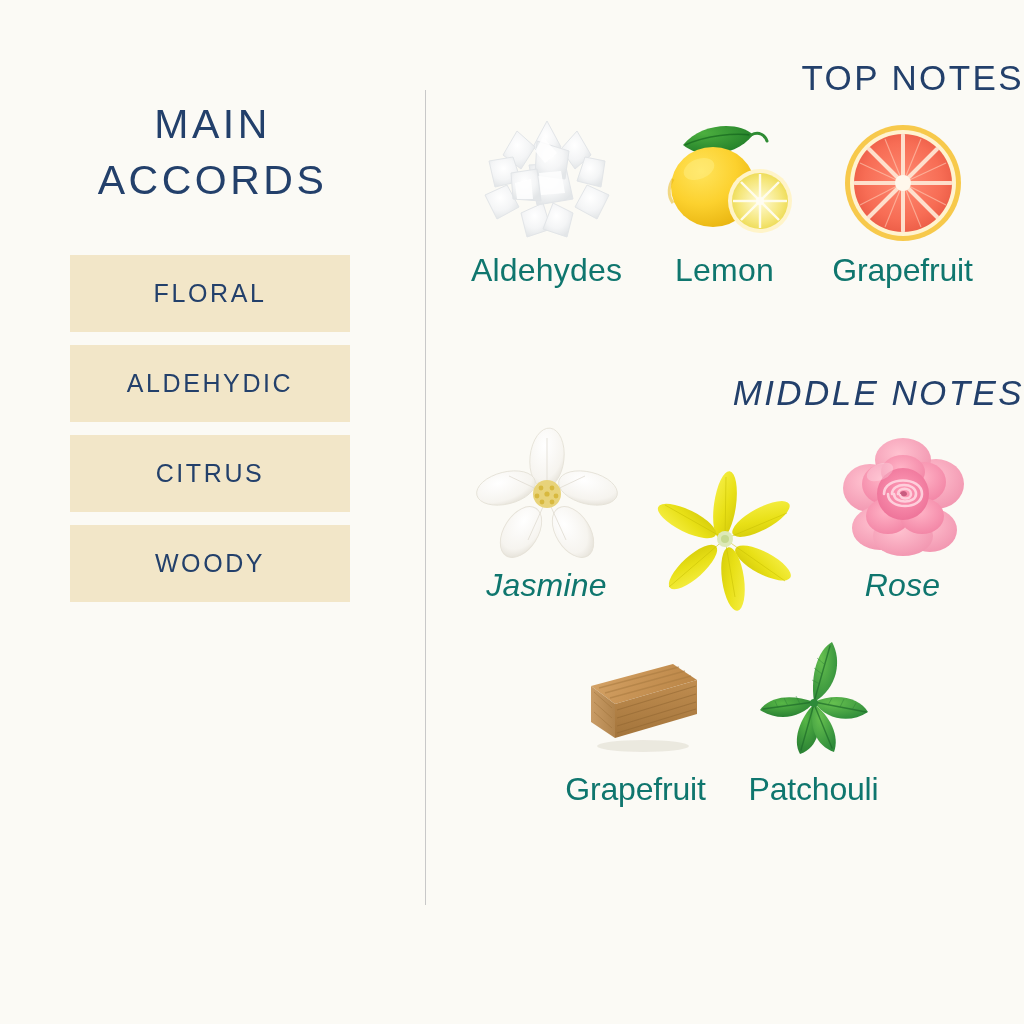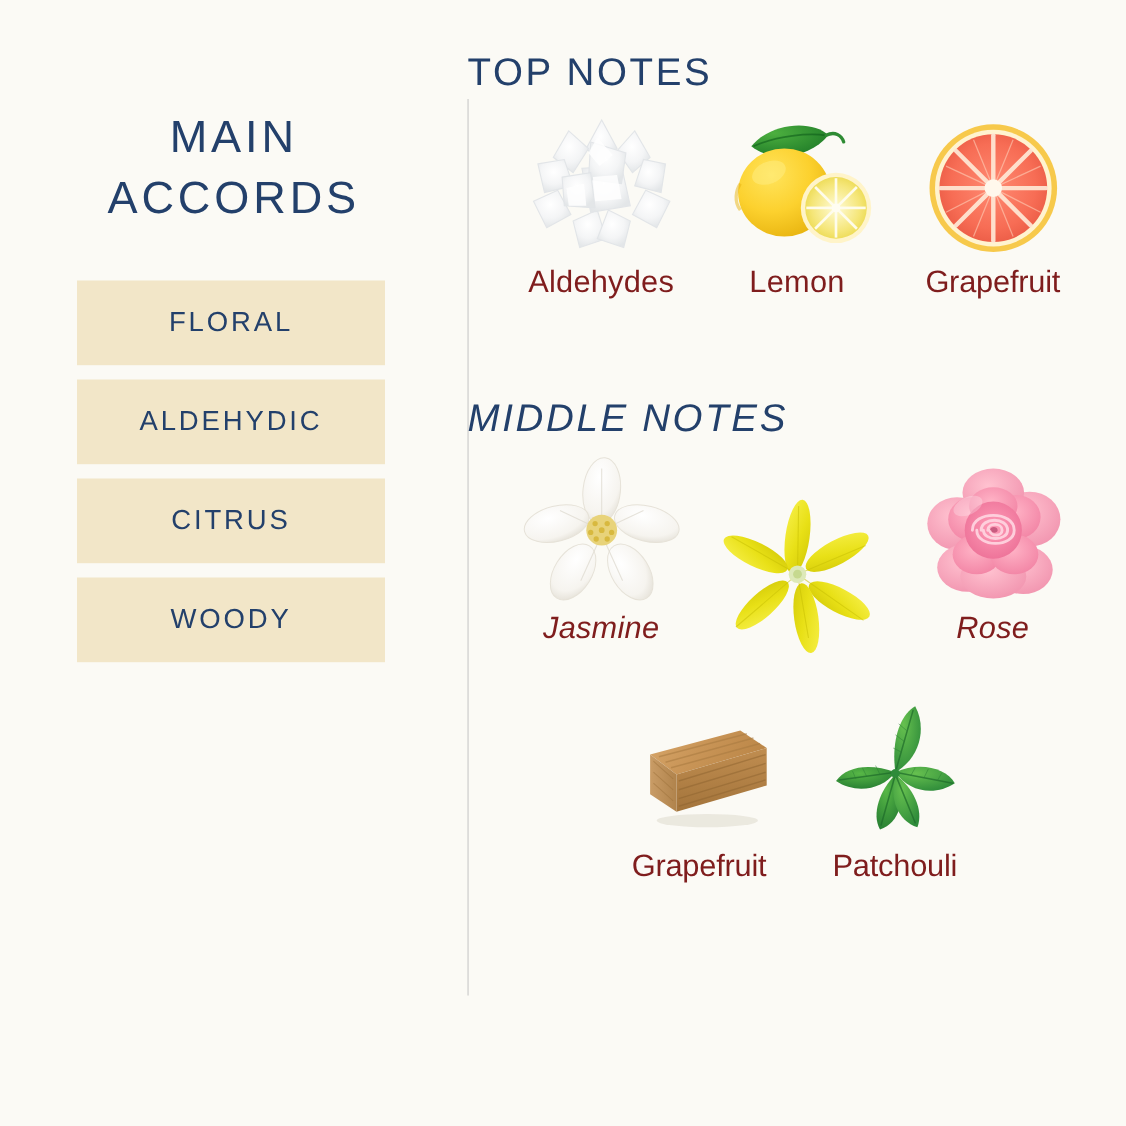--- a/index.html
+++ b/index.html
@@ -90,26 +90,26 @@
   .note-group {
     position: absolute;
     left: 0;
     width: 599px;
   }
   .group-top    { top: 40px; }
   .group-middle { top: 355px; font-style: italic; }
   .group-base   { top: 633px; }
 
   .group-heading {
-    text-align: left;
+    text-align: right;
     color: #23406B;
     font-size: 35px;
     letter-spacing: 2.4px;
     font-weight: 400;
-    margin: 4px 0 14px 0;
+    margin: 16px 0 14px 0;
     line-height: 44px;
   }
 
   .note-row {
     display: flex;
     justify-content: center;
     align-items: flex-end;
     gap: 0px;
   }
   .note-item {
@@ -121,22 +121,22 @@
   .note-art {
     width: 150px;
     height: 132px;
     position: relative;
     display: flex;
     align-items: center;
     justify-content: center;
   }
   .note-art svg { display: block; overflow: visible; }
   .note-label {
-    color: #7f1d1d;
-    font-size: 28px;
+    color: #0f766e;
+    font-size: 32px;
     font-weight: 400;
     letter-spacing: 0.2px;
     margin-top: 6px;
     white-space: nowrap;
   }
   
   .note-item.wide .note-label { letter-spacing: -0.2px; }
 </style>
 </head>
 <body>

